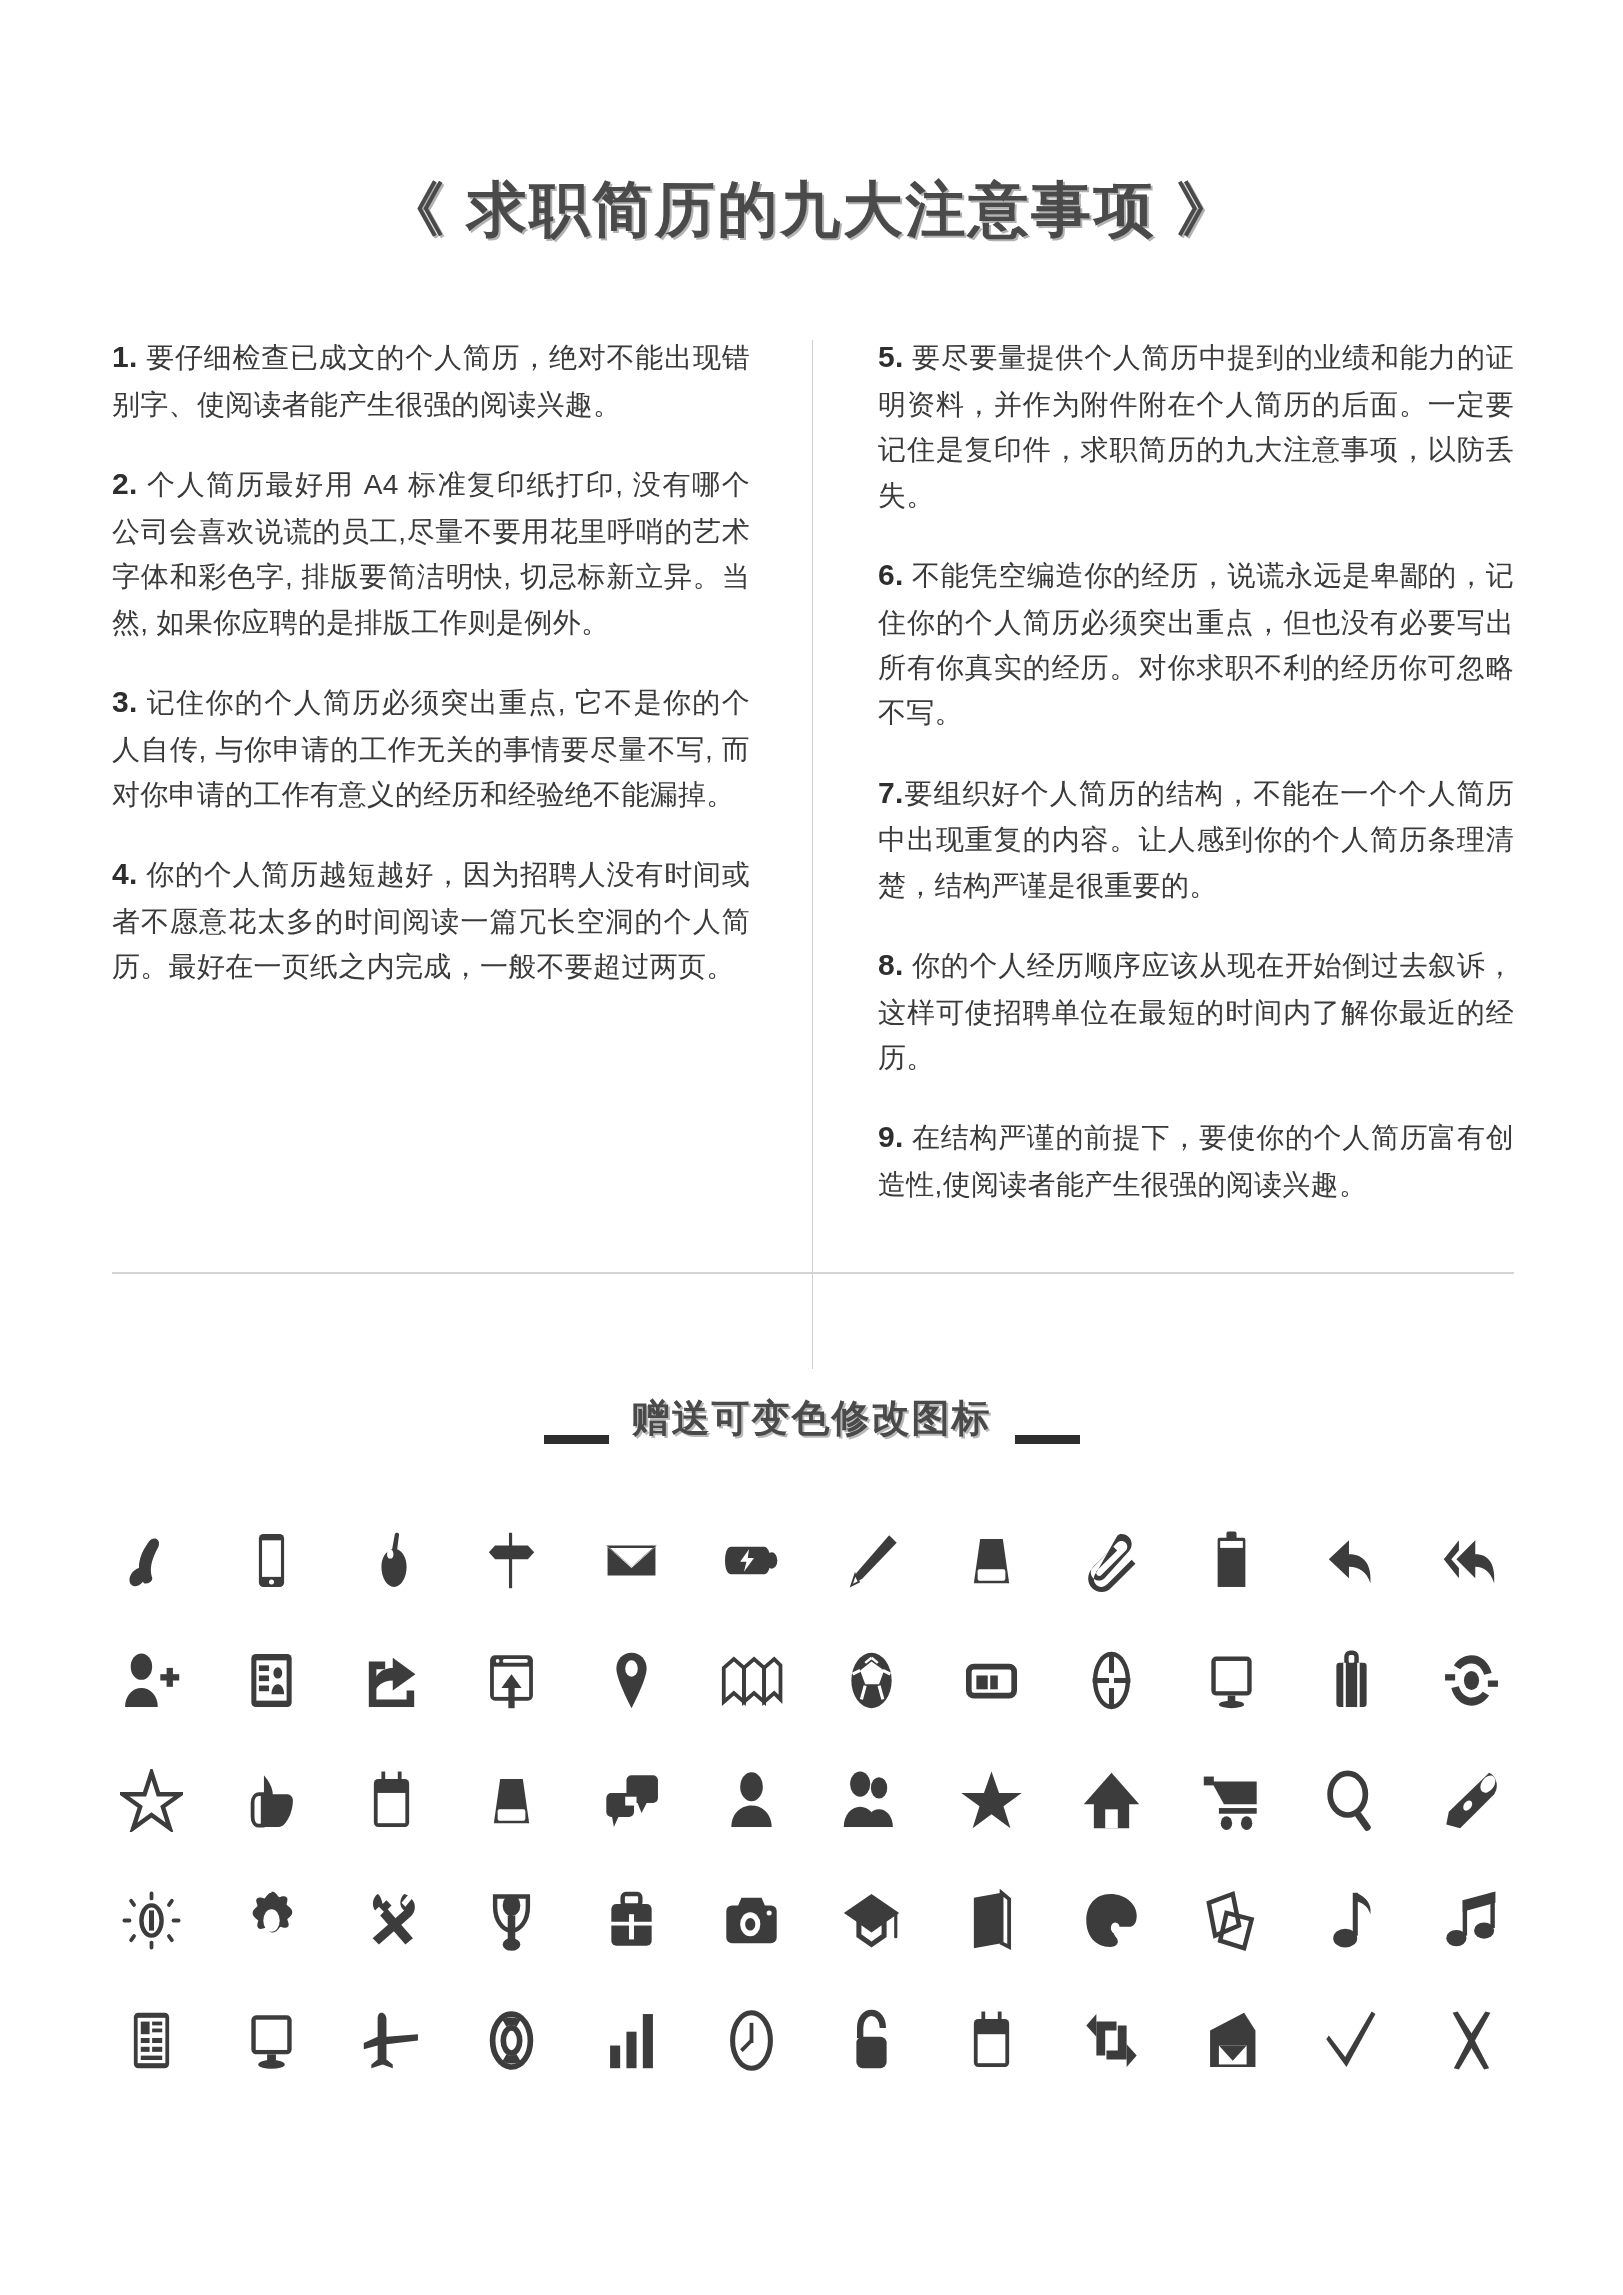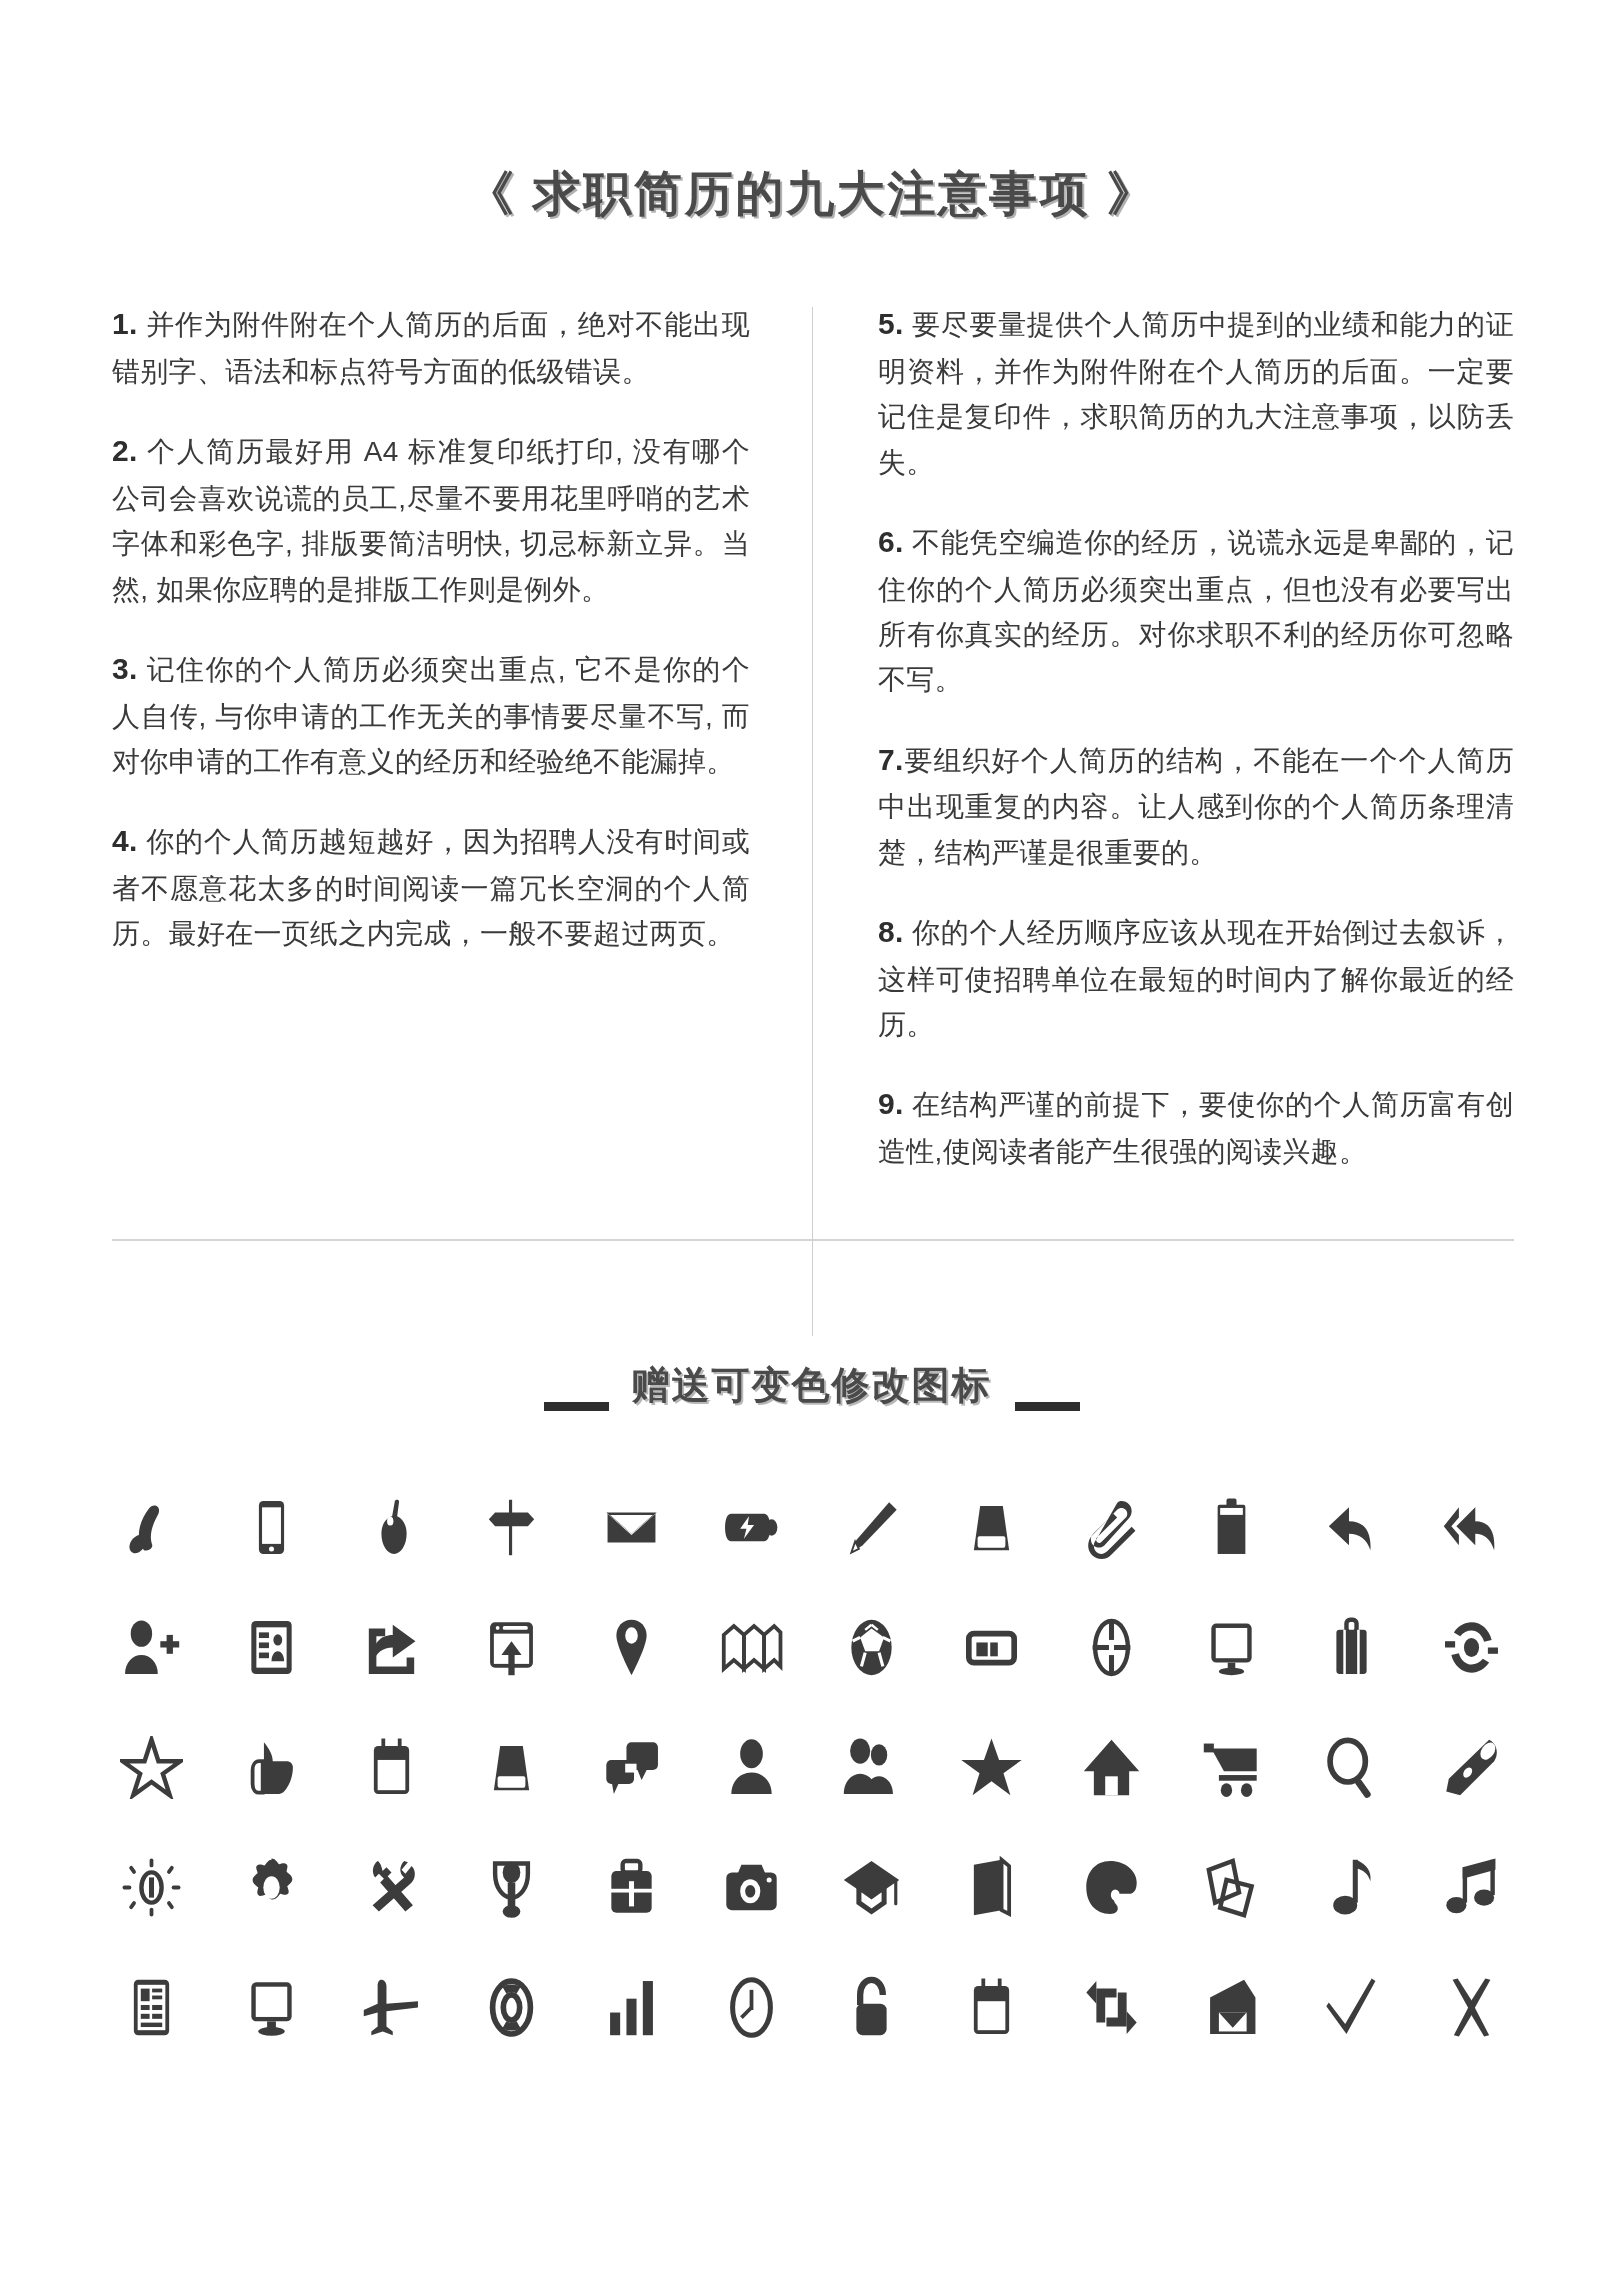--- a/index.html
+++ b/index.html
@@ -24,21 +24,21 @@
     position: relative;
   }
 
   
   .title-wrap {
     text-align: center;
     padding-top: 130px;
   }
   .doc-title {
     display: inline-block;
-    font-size: 48px;
+    font-size: 60px;
     font-weight: bold;
     letter-spacing: 2.7px;
     color: #4a4a4a;
     text-shadow: 2px 2px 0 rgba(0,0,0,0.30);
     white-space: nowrap;
   }
 
   
   .columns {
     display: flex;
@@ -139,21 +139,21 @@
 <div class="page">
 
   <div class="title-wrap">
     <h1 class="doc-title">《  求职简历的九大注意事项  》</h1>
   </div>
 
   <div class="columns">
     <div class="col-divider"></div>
 
     <div class="col left">
-      <p class="tip"><span class="num">1.</span><span> 并作为附件附在个人简历的后面，绝对不能出现错别字、语法和标点符号方面的低级错误。</span></p>
+      <p class="tip"><span class="num">1.</span><span> 要仔细检查已成文的个人简历，绝对不能出现错别字、使阅读者能产生很强的阅读兴趣。</span></p>
       <p class="tip"><span class="num">2.</span><span> 个人简历最好用 A4 标准复印纸打印, 没有哪个公司会喜欢说谎的员工,尽量不要用花里呼哨的艺术字体和彩色字, 排版要简洁明快, 切忌标新立异。当然, 如果你应聘的是排版工作则是例外。</span></p>
       <p class="tip"><span class="num">3.</span><span> 记住你的个人简历必须突出重点, 它不是你的个人自传, 与你申请的工作无关的事情要尽量不写, 而对你申请的工作有意义的经历和经验绝不能漏掉。</span></p>
       <p class="tip"><span class="num">4.</span><span> 你的个人简历越短越好，因为招聘人没有时间或者不愿意花太多的时间阅读一篇冗长空洞的个人简历。最好在一页纸之内完成，一般不要超过两页。</span></p>
     </div>
 
     <div class="col right">
       <p class="tip"><span class="num">5.</span><span> 要尽要量提供个人简历中提到的业绩和能力的证明资料，并作为附件附在个人简历的后面。一定要记住是复印件，求职简历的九大注意事项，以防丢失。</span></p>
       <p class="tip"><span class="num">6.</span><span> 不能凭空编造你的经历，说谎永远是卑鄙的，记住你的个人简历必须突出重点，但也没有必要写出所有你真实的经历。对你求职不利的经历你可忽略不写。</span></p>
       <p class="tip"><span class="num">7.</span><span>要组织好个人简历的结构，不能在一个个人简历中出现重复的内容。让人感到你的个人简历条理清楚，结构严谨是很重要的。</span></p>
       <p class="tip"><span class="num">8.</span><span> 你的个人经历顺序应该从现在开始倒过去叙诉，这样可使招聘单位在最短的时间内了解你最近的经历。</span></p>

